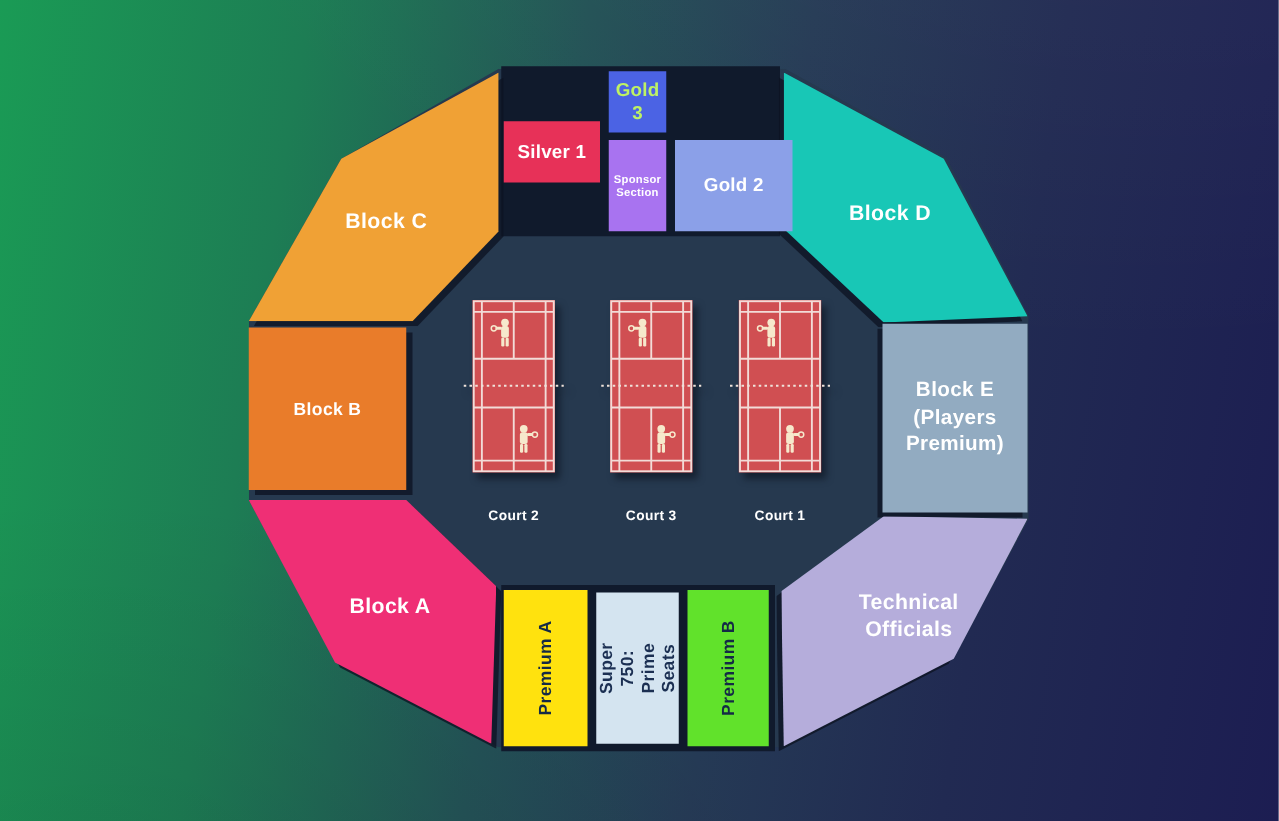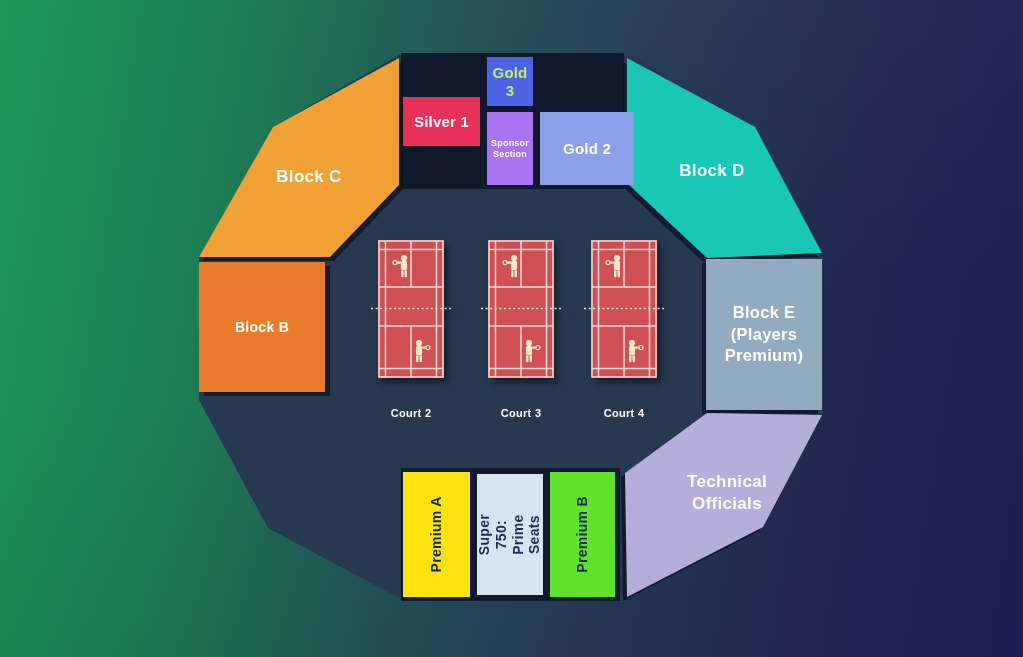--- a/index.html
+++ b/index.html
@@ -77,20 +77,25 @@
   <div class="abs shadow-l" style="left:199px;top:57px;">
     <div class="block blockC" style="position: relative; left: 0px; top: 0px; background: rgb(240, 161, 53);">
       <span class="block-label" style="left:110px;top:120px;">Block C</span>
     </div>
   </div>
 
   <div class="abs blockB" style="background: rgb(233, 124, 42);">
     <span class="rect-label">Block B</span>
   </div>
 
+  <div class="abs shadow-l" style="left:199px;top:400px;">
+    <div class="block blockA" style="position: relative; left: 0px; top: 0px; background: rgb(239, 47, 117);">
+      <span class="block-label" style="left:113px;top:85px;">Block A</span>
+    </div>
+  </div>
 
   <div class="abs shadow-r" style="left:625px;top:58px;">
     <div class="block blockD" style="position: relative; left: 0px; top: 0px; background: rgb(24, 199, 182);">
       <span class="block-label" style="left:87px;top:113px;text-align:right;">Block D</span>
     </div>
   </div>
 
   <div class="abs blockE" style="background: rgb(146, 171, 193);">
     <span class="rect-label">Block E (Players Premium)</span>
   </div>
@@ -219,15 +224,15 @@
         <rect x="-3" y="4.2" width="2.5" height="7" rx="1"></rect>
           <rect x="0.5" y="4.2" width="2.5" height="7" rx="1"></rect>
         <rect x="-7.6" y="-4.6" width="5" height="2.3" rx="1"></rect>
         <circle cx="-8.9" cy="-3.4" r="2.1" fill="none" stroke="#f6e9cc" stroke-width="1.2"></circle>
       </g>
     </svg>
   </div>
 
   <div class="abs court-label" style="left:411px;top:407px;">Court 2</div>
   <div class="abs court-label" style="left:521px;top:407px;">Court 3</div>
-  <div class="abs court-label" style="left:624px;top:407px;">Court 4</div>
+  <div class="abs court-label" style="left:624px;top:407px;">Court 1</div>
 
 </div>
 
 </body></html>

